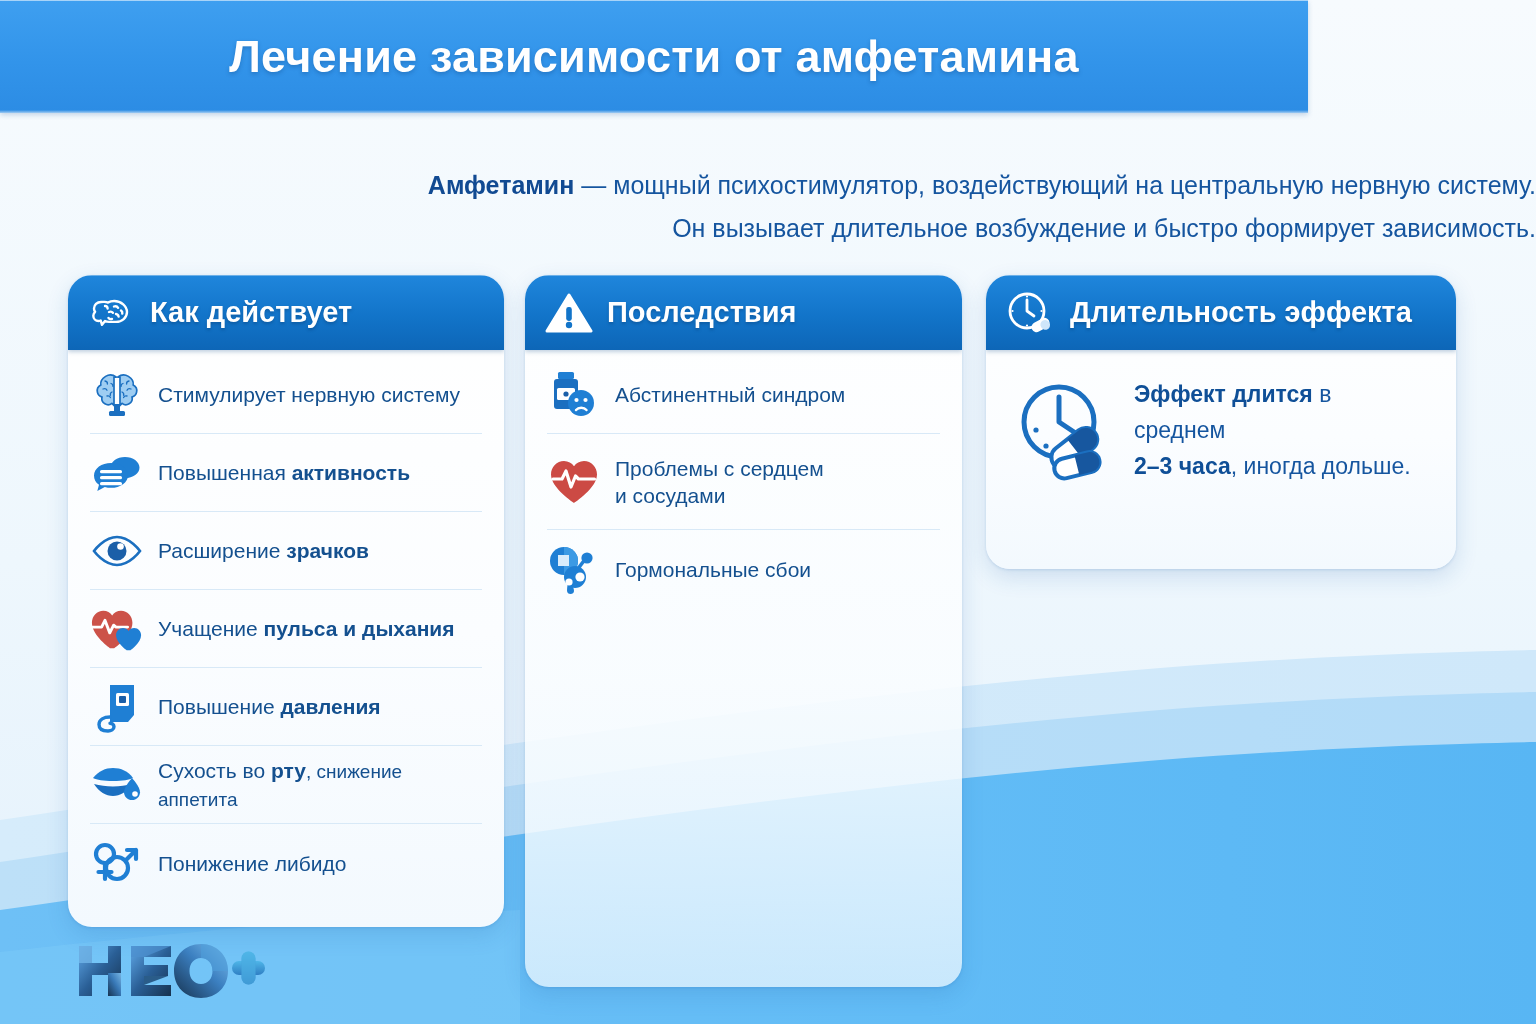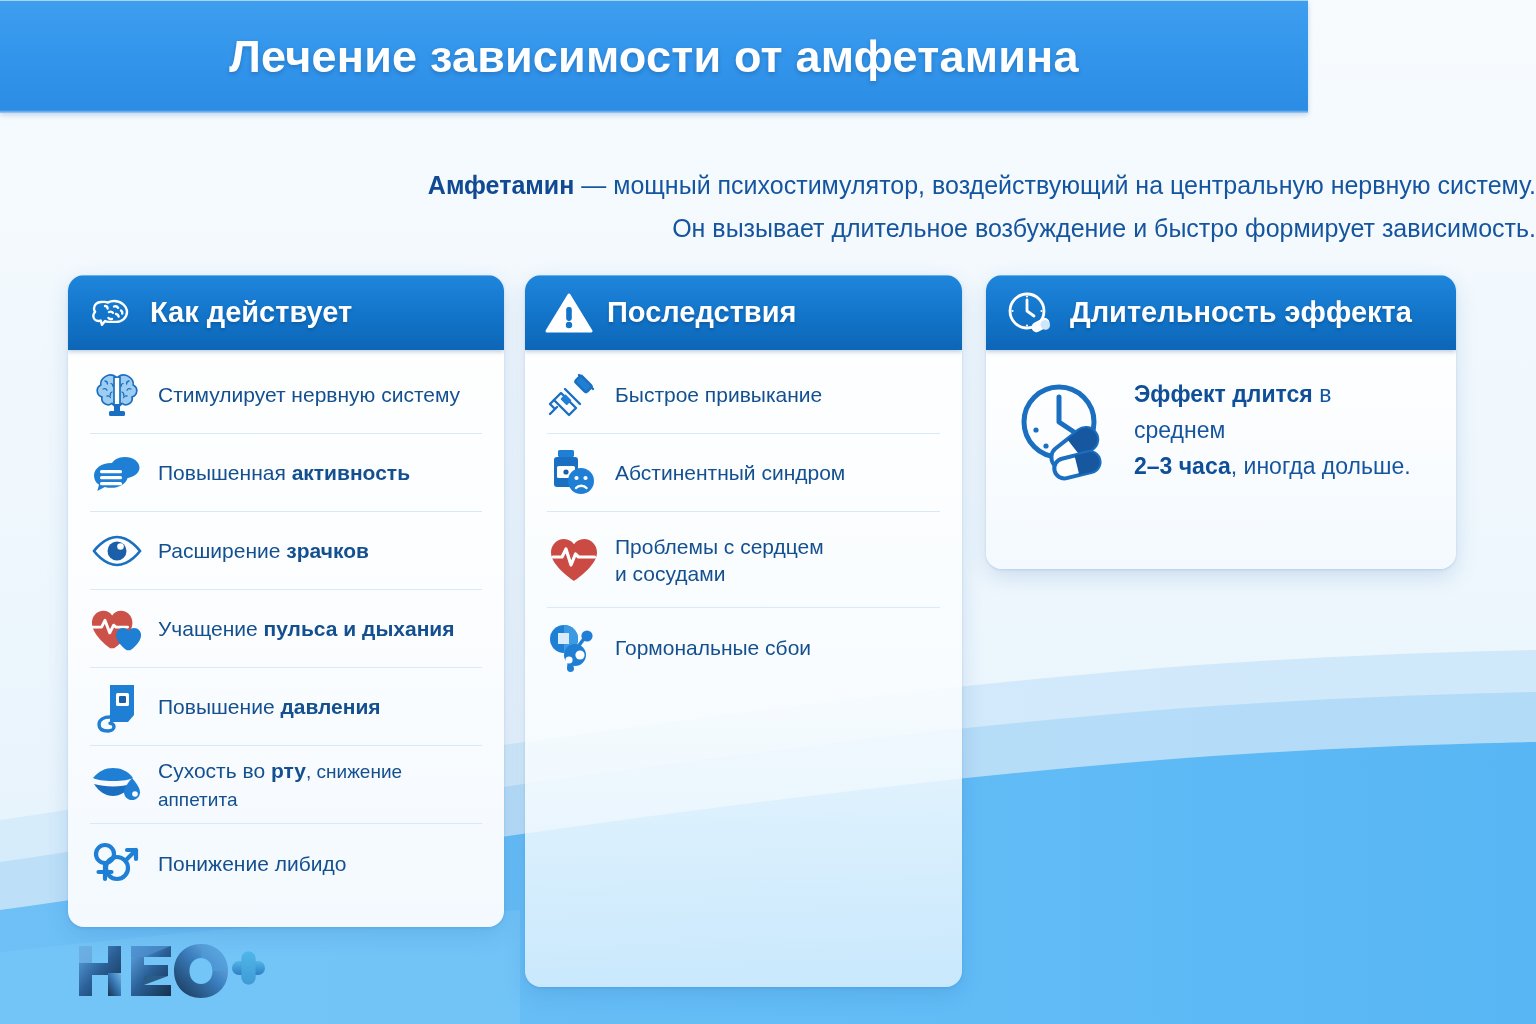--- a/index.html
+++ b/index.html
@@ -37,21 +37,21 @@
 
   
   .intro { position:absolute; top:164px; left:0; width:1536px; z-index:6;
            text-align:right; color:#17559e; }
   .intro-line { font-size:25px; line-height:43px; color:#15559f; white-space:nowrap;}
   .intro-line b { font-weight:bold; color:#114a92; }
 
   
   .card {
     position:absolute; z-index:7;
-    border-radius:16px;
+    border-radius:24px;
     background:linear-gradient(180deg,#ffffff 0%, #fbfdff 55%, #f3f9fe 100%);
     box-shadow:0 8px 22px rgba(30,95,165,0.16), 0 1px 3px rgba(30,95,165,0.16);
     overflow:hidden;
   }
   .card.translucent { background:linear-gradient(180deg, rgba(255,255,255,0.97) 0%, rgba(250,253,255,0.90) 55%, rgba(240,249,255,0.72) 100%); }
   .card-head {
     height:75px; display:flex; align-items:center; gap:14px; padding:0 20px;
     background:linear-gradient(180deg,#1f86dc 0%, #1274c9 55%, #0d66b7 100%);
     box-shadow:0 1px 0 rgba(255,255,255,0.35) inset, 0 2px 4px rgba(10,70,130,0.25);
   }
@@ -243,36 +243,20 @@
         <svg width="48" height="44" viewBox="0 0 48 44">
           <path d="M24 4 L46 40 H2 Z" fill="#ffffff" stroke="#ffffff" stroke-width="3" stroke-linejoin="round"></path>
           <rect x="21.2" y="16" width="5.6" height="14" rx="2.4" fill="#1274c9"></rect>
           <circle cx="24" cy="34" r="3.2" fill="#1274c9"></circle>
         </svg>
       </span>
       <span class="htitle">Последствия</span>
     </div>
     <div class="card-body">
 
-      <div class="row">
-        <span class="ricon">
-          <svg width="52" height="52" viewBox="0 0 52 52">
-            <g stroke="#1b6fc0" stroke-width="2.4" fill="none" stroke-linecap="round" stroke-linejoin="round">
-              <path d="M31 6l14 14"></path>
-              <rect x="27.5" y="10.5" width="16" height="9" rx="2" transform="rotate(45 35.5 15)" fill="#1f7fd4"></rect>
-              <path d="M13 24 L28 39 L21 46 L6 31 Z" fill="#ffffff"></path>
-              <path d="M6 31 L2 35 L6 39"></path>
-              <path d="M2 45l7-7"></path>
-              <path d="M17 20l15 15"></path>
-            </g>
-            <rect x="14" y="27" width="9" height="7" rx="1" fill="#1f7fd4" transform="rotate(45 18 30)"></rect>
-          </svg>
-        </span>
-        <span class="rtext">Быстрое привыкание</span>
-      </div>
 
       <div class="row">
         <span class="ricon">
           <svg width="52" height="50" viewBox="0 0 52 50">
             <rect x="10" y="2" width="16" height="7" rx="1.6" fill="#1f7fd4"></rect>
             <rect x="6" y="9" width="24" height="30" rx="3" fill="#1b6fc0"></rect>
             <rect x="9" y="18" width="18" height="12" rx="1.6" fill="#ffffff"></rect>
             <circle cx="18" cy="24" r="2.6" fill="#1b5fa8"></circle>
             <circle cx="33" cy="33" r="13" fill="#1f7fd4"></circle>
             <circle cx="28.5" cy="30" r="2.1" fill="#ffffff"></circle>

